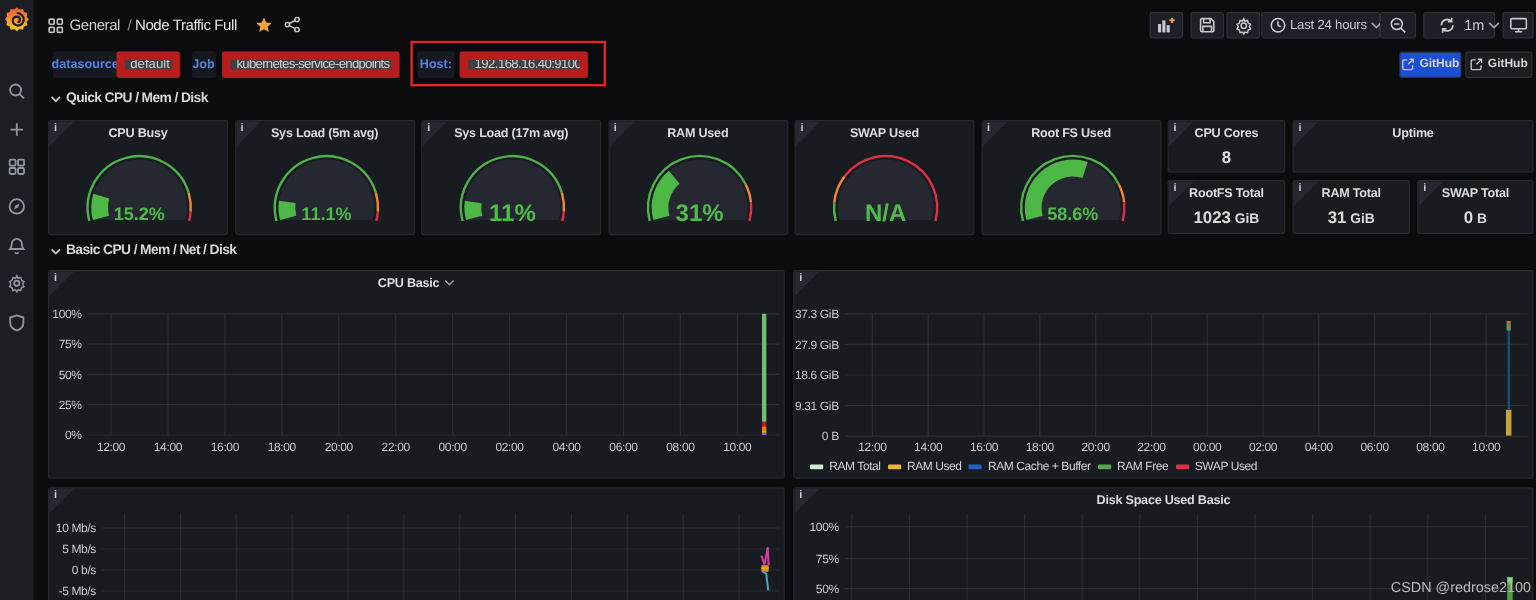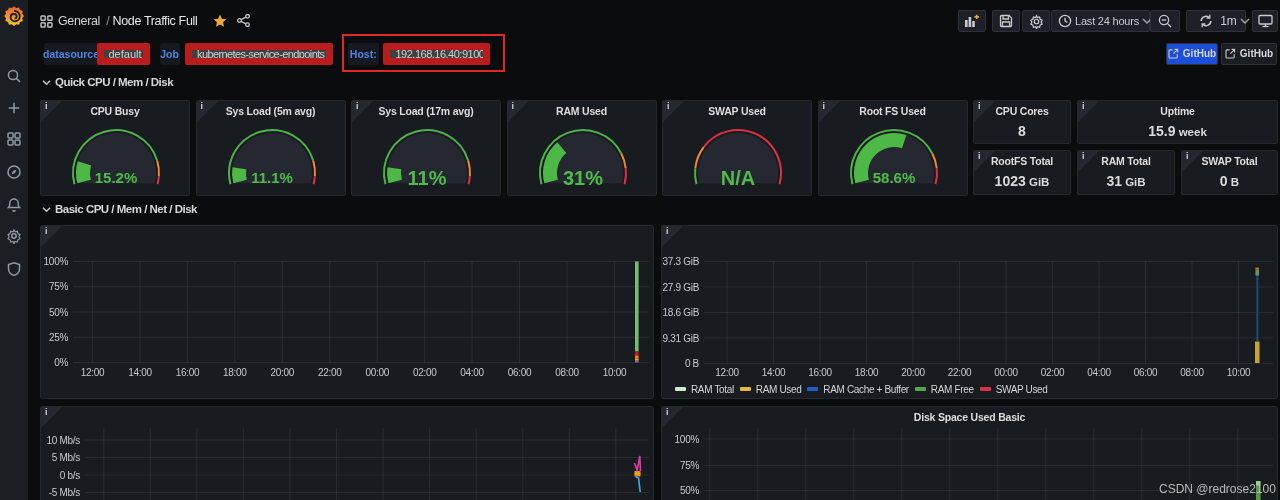--- a/index.html
+++ b/index.html
@@ -251,21 +251,20 @@
 <div class="panel" style="left:973px;top:100px;width:98px;height:44px">
       <div class="corner"></div>
       <div class="ci">i</div>
       <div class="ptitle">CPU Cores</div>
       <div class="statval">8</div>
     </div>
 <div class="panel" style="left:1077px;top:100px;width:201px;height:44px">
       <div class="corner"></div>
       <div class="ci">i</div>
       <div class="ptitle">Uptime</div>
-      <div class="statval">15.9<span class="unit">&nbsp;week</span></div>
     </div>
 <div class="panel" style="left:973px;top:149.5px;width:98px;height:45.5px">
       <div class="corner"></div>
       <div class="ci">i</div>
       <div class="ptitle">RootFS Total</div>
       <div class="statval">1023<span class="unit">&nbsp;GiB</span></div>
     </div>
 <div class="panel" style="left:1077px;top:149.5px;width:98px;height:45.5px">
       <div class="corner"></div>
       <div class="ci">i</div>
@@ -274,20 +273,23 @@
     </div>
 <div class="panel" style="left:1181px;top:149.5px;width:97px;height:45.5px">
       <div class="corner"></div>
       <div class="ci">i</div>
       <div class="ptitle">SWAP Total</div>
       <div class="statval">0<span class="unit">&nbsp;B</span></div>
     </div>
 <div class="panel" style="left:40px;top:224.5px;width:614px;height:174.5px">
       <div class="corner"></div>
       <div class="ci">i</div>
+      <div class="ptitle" style="display:flex;justify-content:center;align-items:center;gap:4px">CPU Basic <svg width="9" height="7" viewBox="0 0 10 8">
+          <polyline points="1,2 5,6 9,2" fill="none" stroke="#9ea2a8" stroke-width="1.5"></polyline>
+        </svg></div>
       <svg width="614" height="174.5" style="position:absolute;left:0;top:0">
         <line x1="32" y1="35.5" x2="608" y2="35.5" stroke="rgba(255,255,255,0.08)" stroke-width="1"></line>
         <line x1="32" y1="60.75" x2="608" y2="60.75" stroke="rgba(255,255,255,0.08)" stroke-width="1"></line>
         <line x1="32" y1="86" x2="608" y2="86" stroke="rgba(255,255,255,0.08)" stroke-width="1"></line>
         <line x1="32" y1="111.25" x2="608" y2="111.25" stroke="rgba(255,255,255,0.08)" stroke-width="1"></line>
         <line x1="32" y1="136.5" x2="608" y2="136.5" stroke="rgba(255,255,255,0.08)" stroke-width="1"></line>
         <line x1="51.5" y1="35.5" x2="51.5" y2="136.5" stroke="rgba(255,255,255,0.08)" stroke-width="1"></line>
         <line x1="98.95" y1="35.5" x2="98.95" y2="136.5" stroke="rgba(255,255,255,0.08)" stroke-width="1"></line>
         <line x1="146.4" y1="35.5" x2="146.4" y2="136.5" stroke="rgba(255,255,255,0.08)" stroke-width="1"></line>
         <line x1="193.85" y1="35.5" x2="193.85" y2="136.5" stroke="rgba(255,255,255,0.08)" stroke-width="1"></line>

